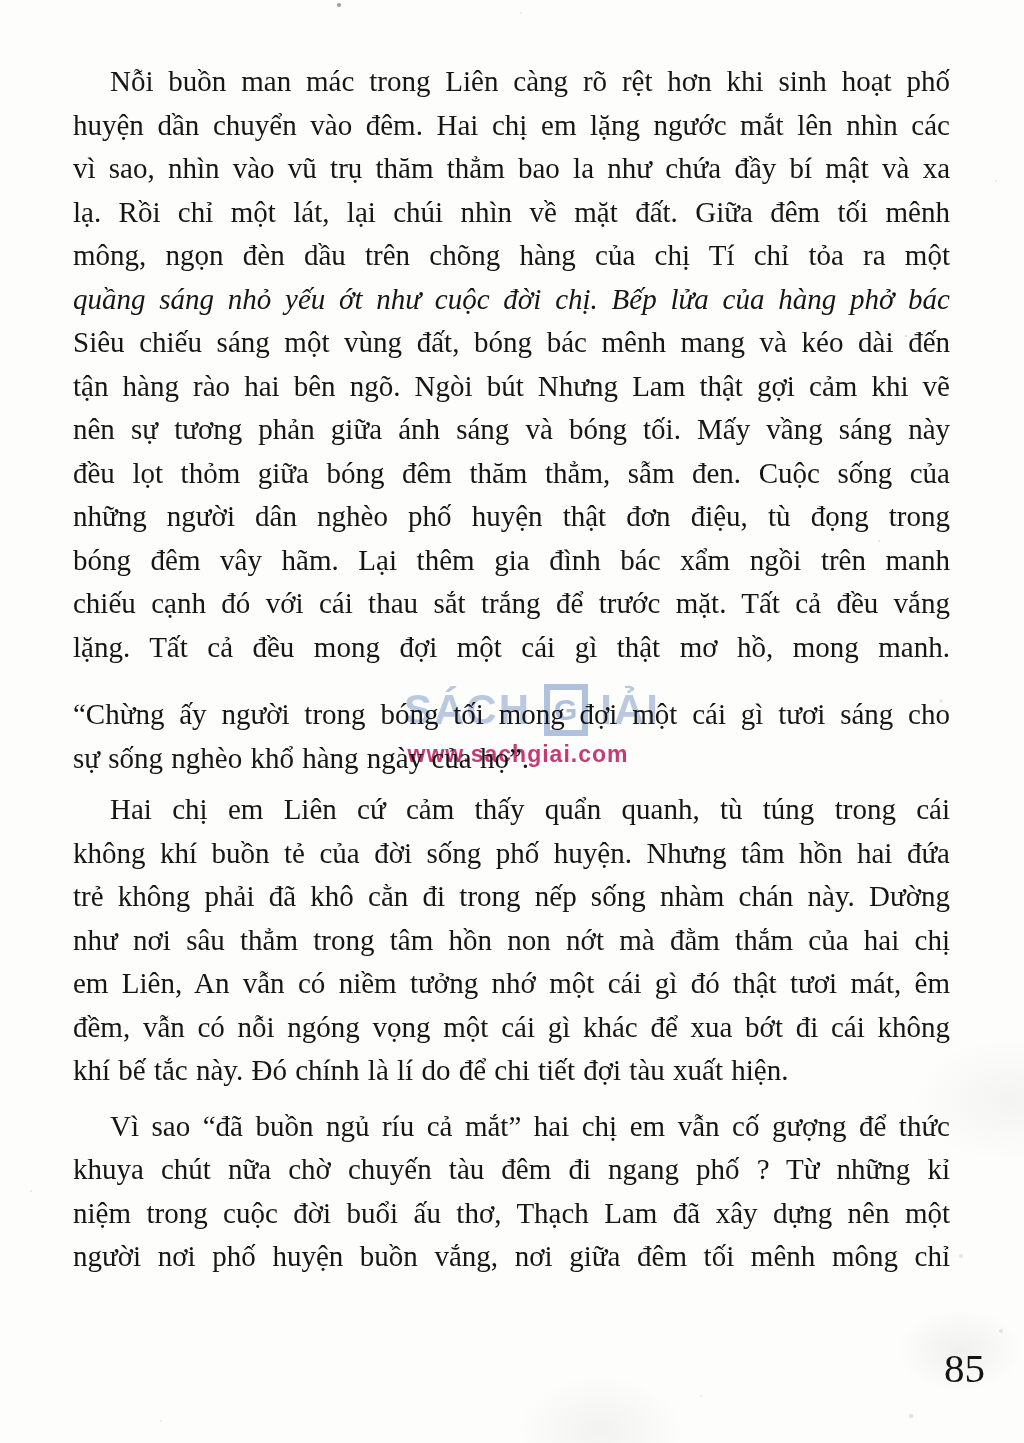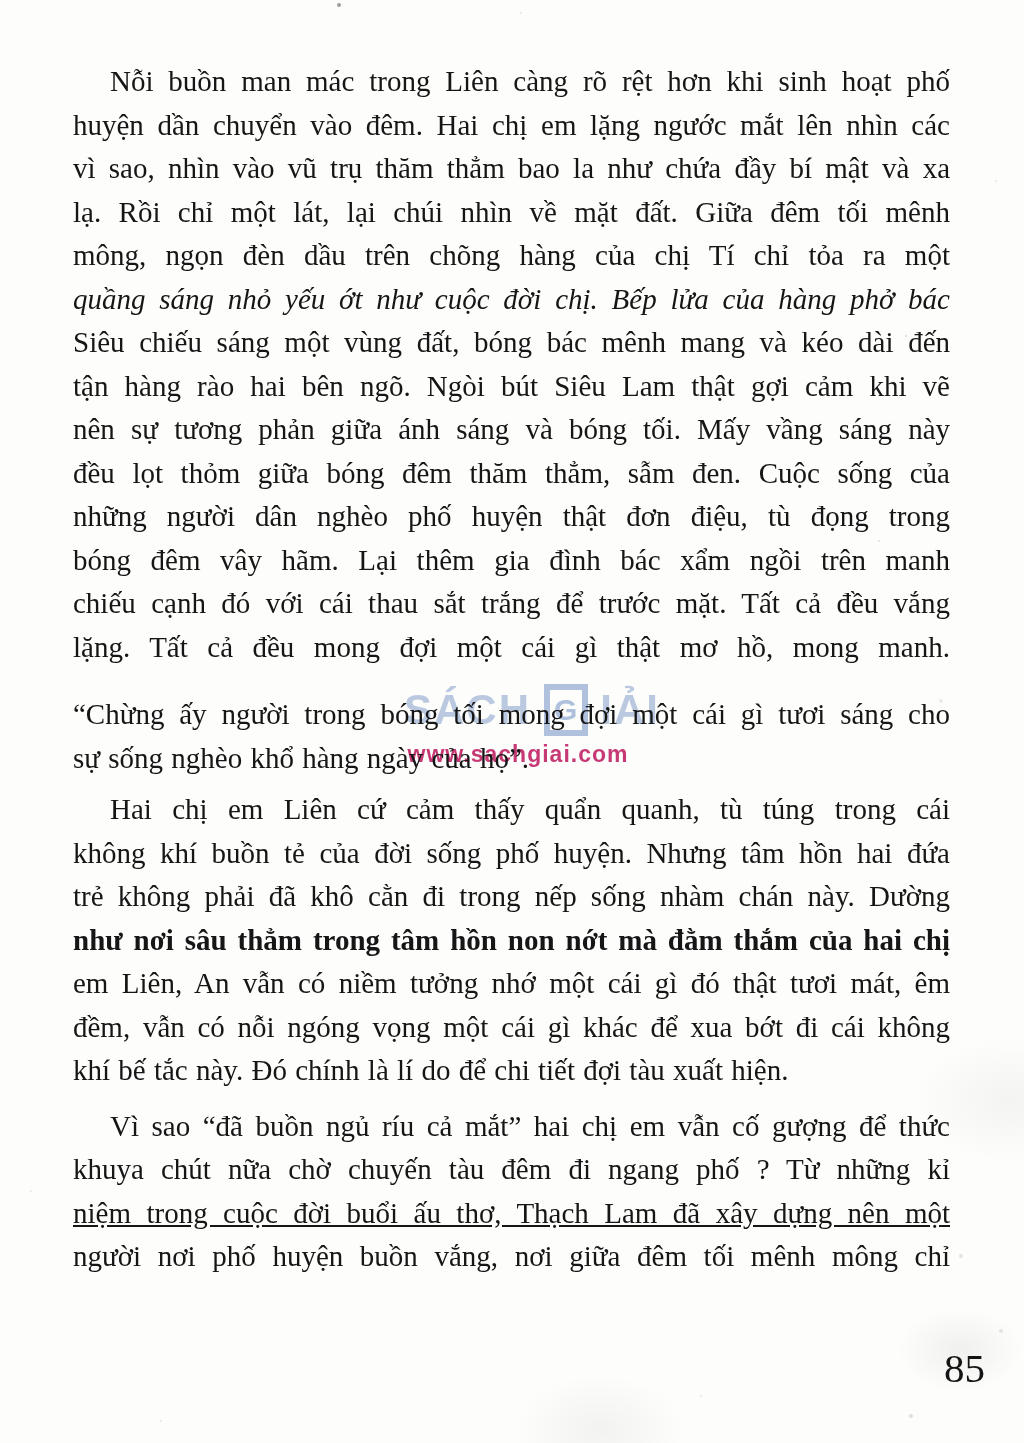--- a/index.html
+++ b/index.html
@@ -142,45 +142,45 @@
   <div class="text-block">
 
     <p class="para para-1">
       <span class="line first" style="display: block;">Nỗi buồn man mác trong Liên càng rõ rệt hơn khi sinh hoạt phố</span>
       <span class="line" style="display: block;">huyện dần chuyển vào đêm. Hai chị em lặng ngước mắt lên nhìn các</span>
       <span class="line" style="display: block;">vì sao, nhìn vào vũ trụ thăm thẳm bao la như chứa đầy bí mật và xa</span>
       <span class="line" style="display: block;">lạ. Rồi chỉ một lát, lại chúi nhìn về mặt đất. Giữa đêm tối mênh</span>
       <span class="line" style="display: block;">mông, ngọn đèn dầu trên chõng hàng của chị Tí chỉ tỏa ra một</span>
       <span class="line" style="display: block; font-style: italic;">quầng sáng nhỏ yếu ớt như cuộc đời chị. Bếp lửa của hàng phở bác</span>
       <span class="line" style="display: block;">Siêu chiếu sáng một vùng đất, bóng bác mênh mang và kéo dài đến</span>
-      <span class="line" style="display: block;">tận hàng rào hai bên ngõ. Ngòi bút Siêu Lam thật gợi cảm khi vẽ</span>
+      <span class="line" style="display: block;">tận hàng rào hai bên ngõ. Ngòi bút Nhưng Lam thật gợi cảm khi vẽ</span>
       <span class="line" style="display: block;">nên sự tương phản giữa ánh sáng và bóng tối. Mấy vầng sáng này</span>
       <span class="line" style="display: block;">đều lọt thỏm giữa bóng đêm thăm thẳm, sẫm đen. Cuộc sống của</span>
       <span class="line" style="display: block;">những người dân nghèo phố huyện thật đơn điệu, tù đọng trong</span>
       <span class="line" style="display: block;">bóng đêm vây hãm. Lại thêm gia đình bác xẩm ngồi trên manh</span>
       <span class="line" style="display: block;">chiếu cạnh đó với cái thau sắt trắng để trước mặt. Tất cả đều vắng</span>
       <span class="line" style="display: block;">lặng. Tất cả đều mong đợi một cái gì thật mơ hồ, mong manh.</span>
       <span class="line" style="display: block; margin-top: 24px;">“Chừng ấy người trong bóng tối mong đợi một cái gì tươi sáng cho</span>
       <span class="line endline" style="display: block;">sự sống nghèo khổ hàng ngày của họ”.</span>
     </p>
 
     <p class="para para-2">
       <span class="line first" style="display: block;">Hai chị em Liên cứ cảm thấy quẩn quanh, tù túng trong cái</span>
       <span class="line" style="display: block;">không khí buồn tẻ của đời sống phố huyện. Nhưng tâm hồn hai đứa</span>
       <span class="line" style="display: block;">trẻ không phải đã khô cằn đi trong nếp sống nhàm chán này. Dường</span>
-      <span class="line" style="display: block; font-weight: bold;">như nơi sâu thẳm trong tâm hồn non nớt mà đằm thắm của hai chị</span>
+      <span class="line" style="display: block;">như nơi sâu thẳm trong tâm hồn non nớt mà đằm thắm của hai chị</span>
       <span class="line" style="display: block;">em Liên, An vẫn có niềm tưởng nhớ một cái gì đó thật tươi mát, êm</span>
       <span class="line" style="display: block;">đềm, vẫn có nỗi ngóng vọng một cái gì khác để xua bớt đi cái không</span>
       <span class="line endline" style="display: block;">khí bế tắc này. Đó chính là lí do để chi tiết đợi tàu xuất hiện.</span>
     </p>
 
     <p class="para para-3">
       <span class="line first" style="display: block;">Vì sao “đã buồn ngủ ríu cả mắt” hai chị em vẫn cố gượng để thức</span>
       <span class="line" style="display: block;">khuya chút nữa chờ chuyến tàu đêm đi ngang phố ? Từ những kỉ</span>
-      <span class="line" style="display: block; text-decoration: underline;">niệm trong cuộc đời buổi ấu thơ, Thạch Lam đã xây dựng nên một</span>
+      <span class="line" style="display: block;">niệm trong cuộc đời buổi ấu thơ, Thạch Lam đã xây dựng nên một</span>
       <span class="line" style="display: block;">người nơi phố huyện buồn vắng, nơi giữa đêm tối mênh mông chỉ</span>
     </p>
 
   </div>
 
   <div class="page-number">85</div>
 
 </div>
 
 </body></html>

